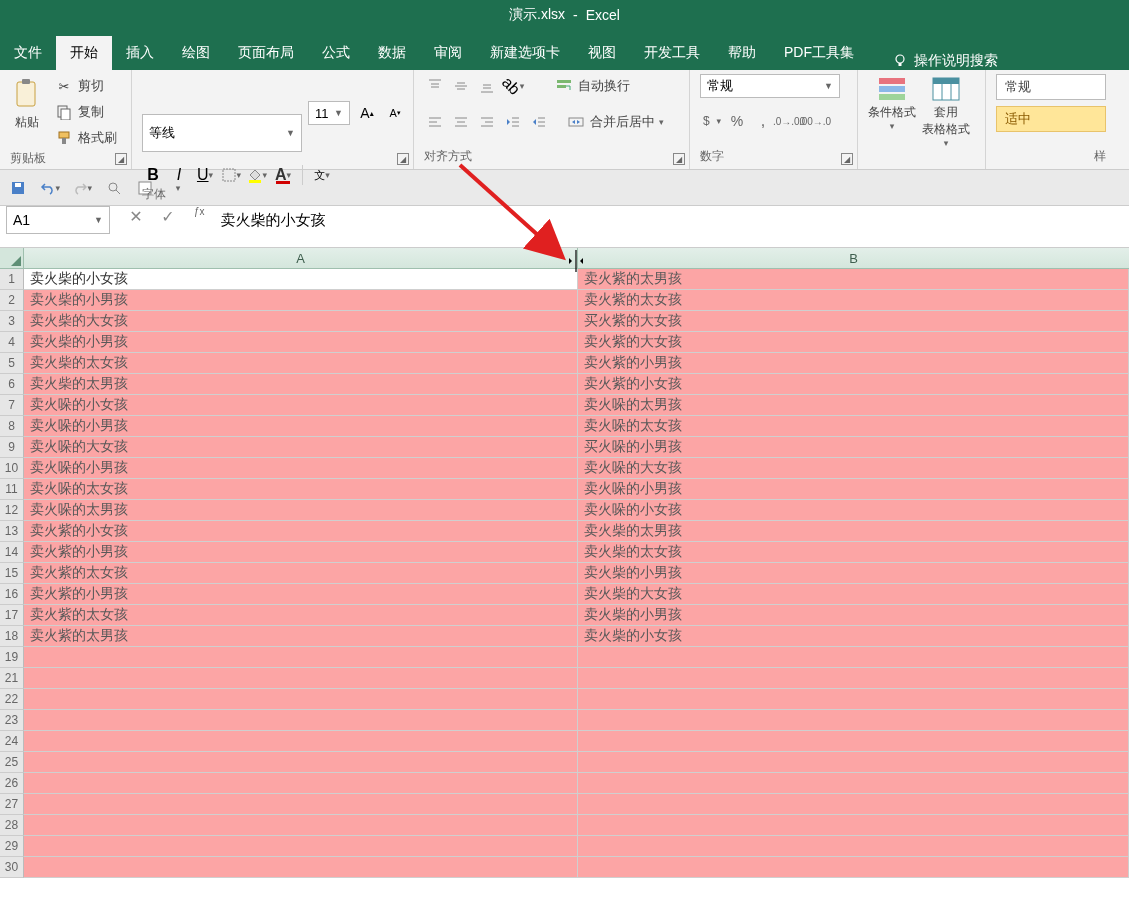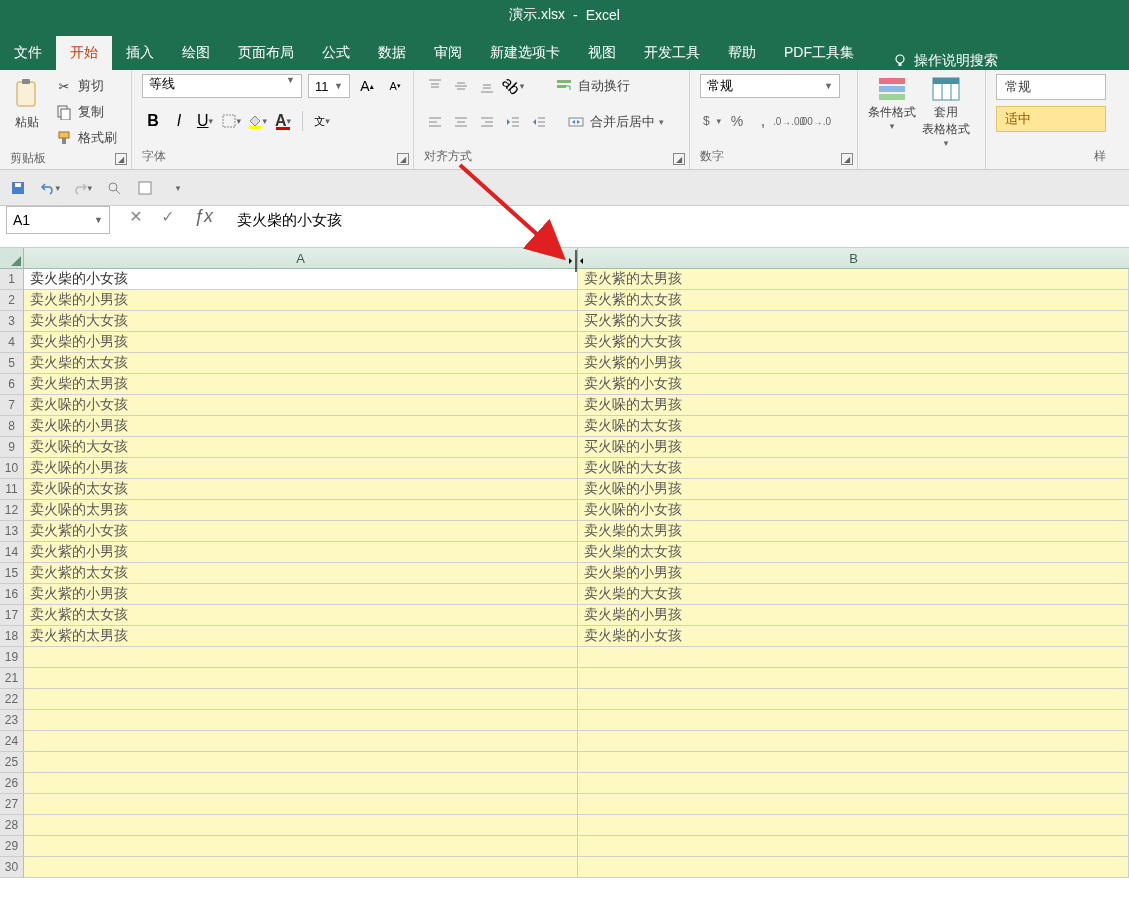--- a/index.html
+++ b/index.html
@@ -5,69 +5,69 @@
   * { box-sizing: border-box; margin: 0; padding: 0; font-family: "Microsoft YaHei", sans-serif; }
   body { background: #fff; width: 1129px; height: 908px; overflow: hidden; }
 
   
   .titlebar { height: 30px; background: #1e6f4f; color: #fff; display: flex; align-items: center; justify-content: center; font-size: 14px; }
   .titlebar .dash { margin: 0 8px; }
 
   
   .tabs { height: 40px; background: #1e6f4f; display: flex; align-items: flex-end; }
   .tab { padding: 8px 14px; color: #fff; font-size: 14px; cursor: pointer; }
-  .tab.active { background: #f3f3f3; color: #c2410c; }
+  .tab.active { background: #f3f3f3; color: #000000; }
   .tell-me { display: flex; align-items: center; margin-left: 24px; color: #fff; font-size: 14px; }
   .tell-me svg { margin-right: 6px; }
 
   
   .ribbon { height: 100px; background: #f3f3f3; border-bottom: 1px solid #ccc; display: flex; position: relative; }
   .group { border-right: 1px solid #d4d4d4; padding: 4px 10px 2px 10px; display: flex; flex-direction: column; justify-content: space-between; position: relative; }
   .group-label { text-align: left; font-size: 12px; color: #666; padding-bottom: 2px; }
   .group-body { display: flex; align-items: flex-start; gap: 6px; flex: 1; }
   .btn { display: flex; align-items: center; gap: 4px; font-size: 13px; color: #444; padding: 2px 4px; cursor: pointer; }
   .btn-col { display: flex; flex-direction: column; gap: 2px; }
   .icon-box { width: 20px; height: 20px; display: inline-flex; align-items: center; justify-content: center; }
   .large-icon { width: 34px; height: 40px; display:flex; align-items:center; justify-content:center; flex-direction:column; }
-  .font-select { border:1px solid #bbb; background:#fff; height:24px; font-size:13px; padding:0 6px; display:inline-flex; width:160px; justify-content:space-between; }
+  .font-select { border:1px solid #bbb; background:#fff; height:38px; font-size:13px; padding:0 6px; display:inline-flex; align-items:center; width:160px; justify-content:space-between;margin-top:40px; }
   .size-select { border:1px solid #bbb; background:#fff; height:24px; font-size:13px; padding:0 6px; display:inline-flex; align-items:center; width:42px; justify-content:space-between; }
   .dd-caret { font-size:9px; color:#666; }
   .row2 { display:flex; gap:4px; align-items:center; margin-top:6px; }
   .mini-btn { width:22px; height:22px; display:flex; align-items:center; justify-content:center; border:1px solid transparent; }
   .dialog-launcher { position:absolute; right:4px; bottom:4px; width:12px; height:12px; border:1px solid #888; font-size:8px; display:flex; align-items:center; justify-content:center; color:#666; cursor:pointer; }
   .num-select { border:1px solid #bbb; background:#fff; height:24px; font-size:13px; padding:0 6px; display:inline-flex; align-items:center; width:140px; justify-content:space-between; }
   .style-normal { border:1px solid #bbb; background:#fff; width:110px; height:26px; font-size:13px; display:flex; align-items:center; padding:0 8px; color:#444; }
   .style-moderate { border:1px solid #e8c36b; background:#ffe699; width:110px; height:26px; font-size:13px; display:flex; align-items:center; padding:0 8px; color:#8a5a00; }
   .vert-btn { display:flex; flex-direction:column; align-items:center; font-size:12px; color:#444; }
 
   
   .qat { height: 36px; background: #eaeaea; border-bottom: 1px solid #ccc; display:flex; align-items:center; padding: 0 8px; gap: 12px; }
   .qat .qbtn { width:20px; height:20px; display:flex; align-items:center; justify-content:center; cursor:pointer; }
 
   
   .formula-bar { height: 42px; display:flex; align-items:flex-start; border-bottom:1px solid #ccc; }
   .name-box { border:1px solid #bbb; height:28px; width:104px; margin-left:6px; display:flex; align-items:center; justify-content:space-between; padding:0 6px; font-size:14px; background:#fff; }
   .fb-btns { display:flex; gap:12px; margin:0 16px; }
   .fb-btn { width:20px; height:20px; display:flex; align-items:center; justify-content:center; color:#888; cursor:pointer; }
-  .fx { font-style:italic; font-size:18px; color:#666; margin-right:18px; }
+  .fx { font-size:10px; color:#666; margin-right:10px; }
   .formula-input { flex:1; border:none; height:28px; font-size:15px; padding-left:6px; background:transparent; outline:none; }
 
   
   .sheet { position:relative; }
   .col-headers { display:flex; height:21px; background: linear-gradient(#e3efe9,#d4e6dc); border-bottom:1px solid #9fbfae; position:relative; }
   .corner { width:24px; border-right:1px solid #9fbfae; background:#d4e6dc; position:relative; }
   .corner::after { content:''; position:absolute; right:2px; bottom:2px; width:0; height:0; border-left:10px solid transparent; border-bottom:10px solid #5f8f76; }
   .col-A { width:554px; border-right:1px solid #9fbfae; display:flex; align-items:center; justify-content:center; font-size:13px; color:#3f5f4f; position:relative; }
   .col-B { flex:1; display:flex; align-items:center; justify-content:center; font-size:13px; color:#3f5f4f; }
   .resize-cursor { position:absolute; right:-6px; top:0; bottom:-6px; width:14px; display:flex; align-items:center; justify-content:center; pointer-events:none; }
 
   .rows { }
   .row { display:flex; height:21px; }
   .row-header { width:24px; background:#e6e6e6; border-right:1px solid #bbb; border-bottom:1px solid #ccc; font-size:12px; color:#666; display:flex; align-items:center; justify-content:center; }
-  .cell { border-right:1px solid #cfcfcf; border-bottom:1px solid #cfcfcf; padding:0 6px; font-size:14px; color:#595959; display:flex; align-items:center; background:#fef9c3; }
+  .cell { border-right:1px solid #cfcfcf; border-bottom:1px solid #cfcfcf; padding:0 6px; font-size:14px; color:#595959; display:flex; align-items:center; background:#fca5a5; }
   .cell.a { width:554px; }
   .cell.b { flex:1; }
   .row:first-child .cell.a { background:#fff; color:#333; }
 
   
   .arrow { position:absolute; left:455px; top:160px; pointer-events:none; }
 
   .group.last-truncate { border-right:none; padding-right:0; }
   .ribbon .group.styles-group { min-width:128px; }
 </style>

